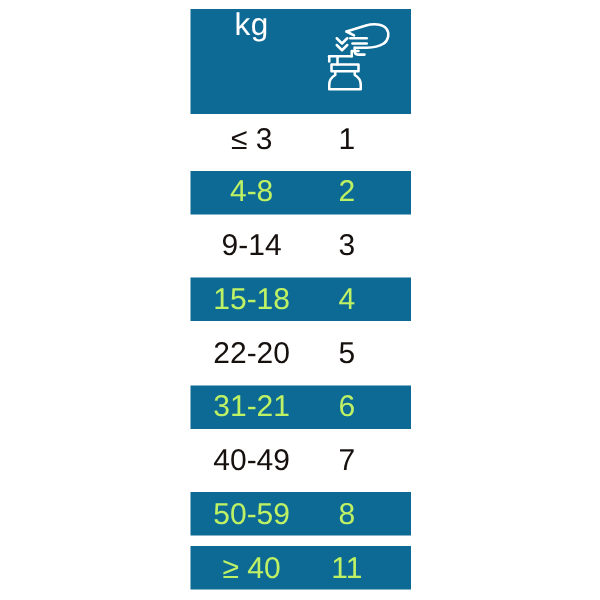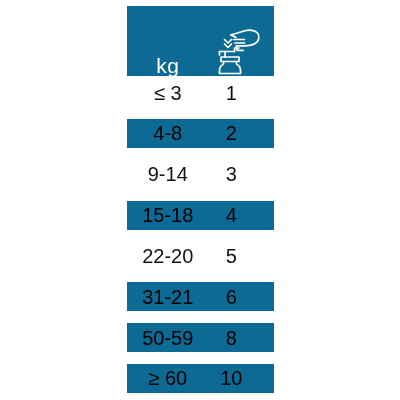--- a/index.html
+++ b/index.html
@@ -22,21 +22,21 @@
     height: 387px;
     display: flex;
     flex-direction: column;
   }
 
   
   .table-header {
     height: 70px;
     background: #0d6a94;
     display: flex;
-    align-items: flex-end;
+    align-items: flex-start;
     flex: 0 0 auto;
     position: relative;
   }
   .header-unit {
     width: 50%;
     text-align: center;
     color: #ffffff;
     font-size: 21px;
     font-weight: 400;
     letter-spacing: 0.3px;
@@ -69,21 +69,21 @@
     display: flex;
     align-items: center;
     box-sizing: border-box;
   }
   .dose-row.band-white {
     background: #ffffff;
     color: #16110f;
   }
   .dose-row.band-blue {
     background: #0d6a94;
-    color: #000000;
+    color: #bef264;
   }
   .cell-weight {
     width: 50%;
     text-align: center;
     font-size: 20px;
     line-height: 1;
     padding-left: 8px;
     box-sizing: border-box;
     white-space: nowrap;
   }
@@ -153,26 +153,30 @@
     <div class="dose-row band-white">
       <div class="cell-weight">22-20</div>
       <div class="cell-pumps">5</div>
     </div>
 
     <div class="dose-row band-blue">
       <div class="cell-weight">31-21</div>
       <div class="cell-pumps">6</div>
     </div>
 
+    <div class="dose-row band-white">
+      <div class="cell-weight">40-49</div>
+      <div class="cell-pumps">7</div>
+    </div>
 
     <div class="dose-row band-blue">
       <div class="cell-weight">50-59</div>
       <div class="cell-pumps">8</div>
     </div>
 
 
     <div class="dose-row band-blue">
-      <div class="cell-weight">≥ 60</div>
-      <div class="cell-pumps">10</div>
+      <div class="cell-weight">≥ 40</div>
+      <div class="cell-pumps">11</div>
     </div>
 
   </div>
 </div>
 
 </body></html>

